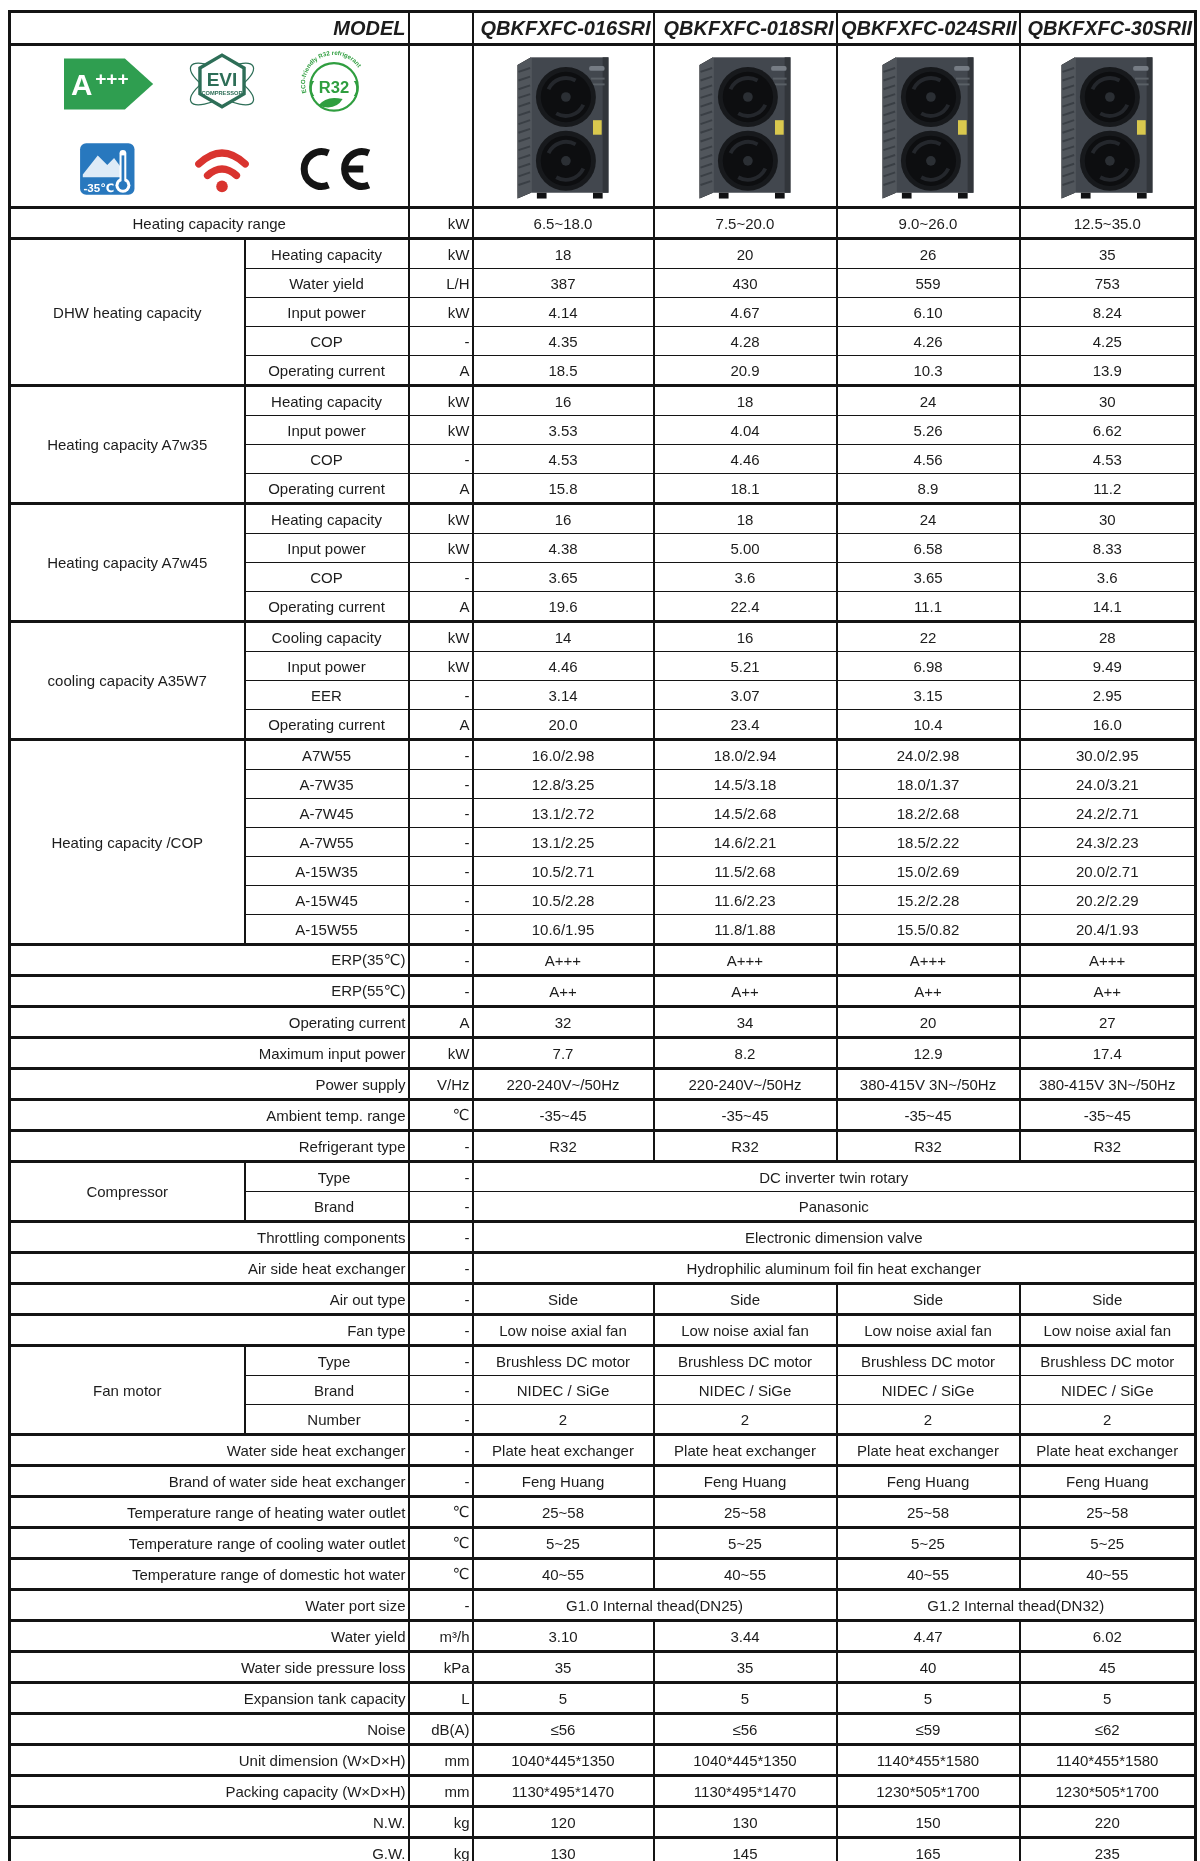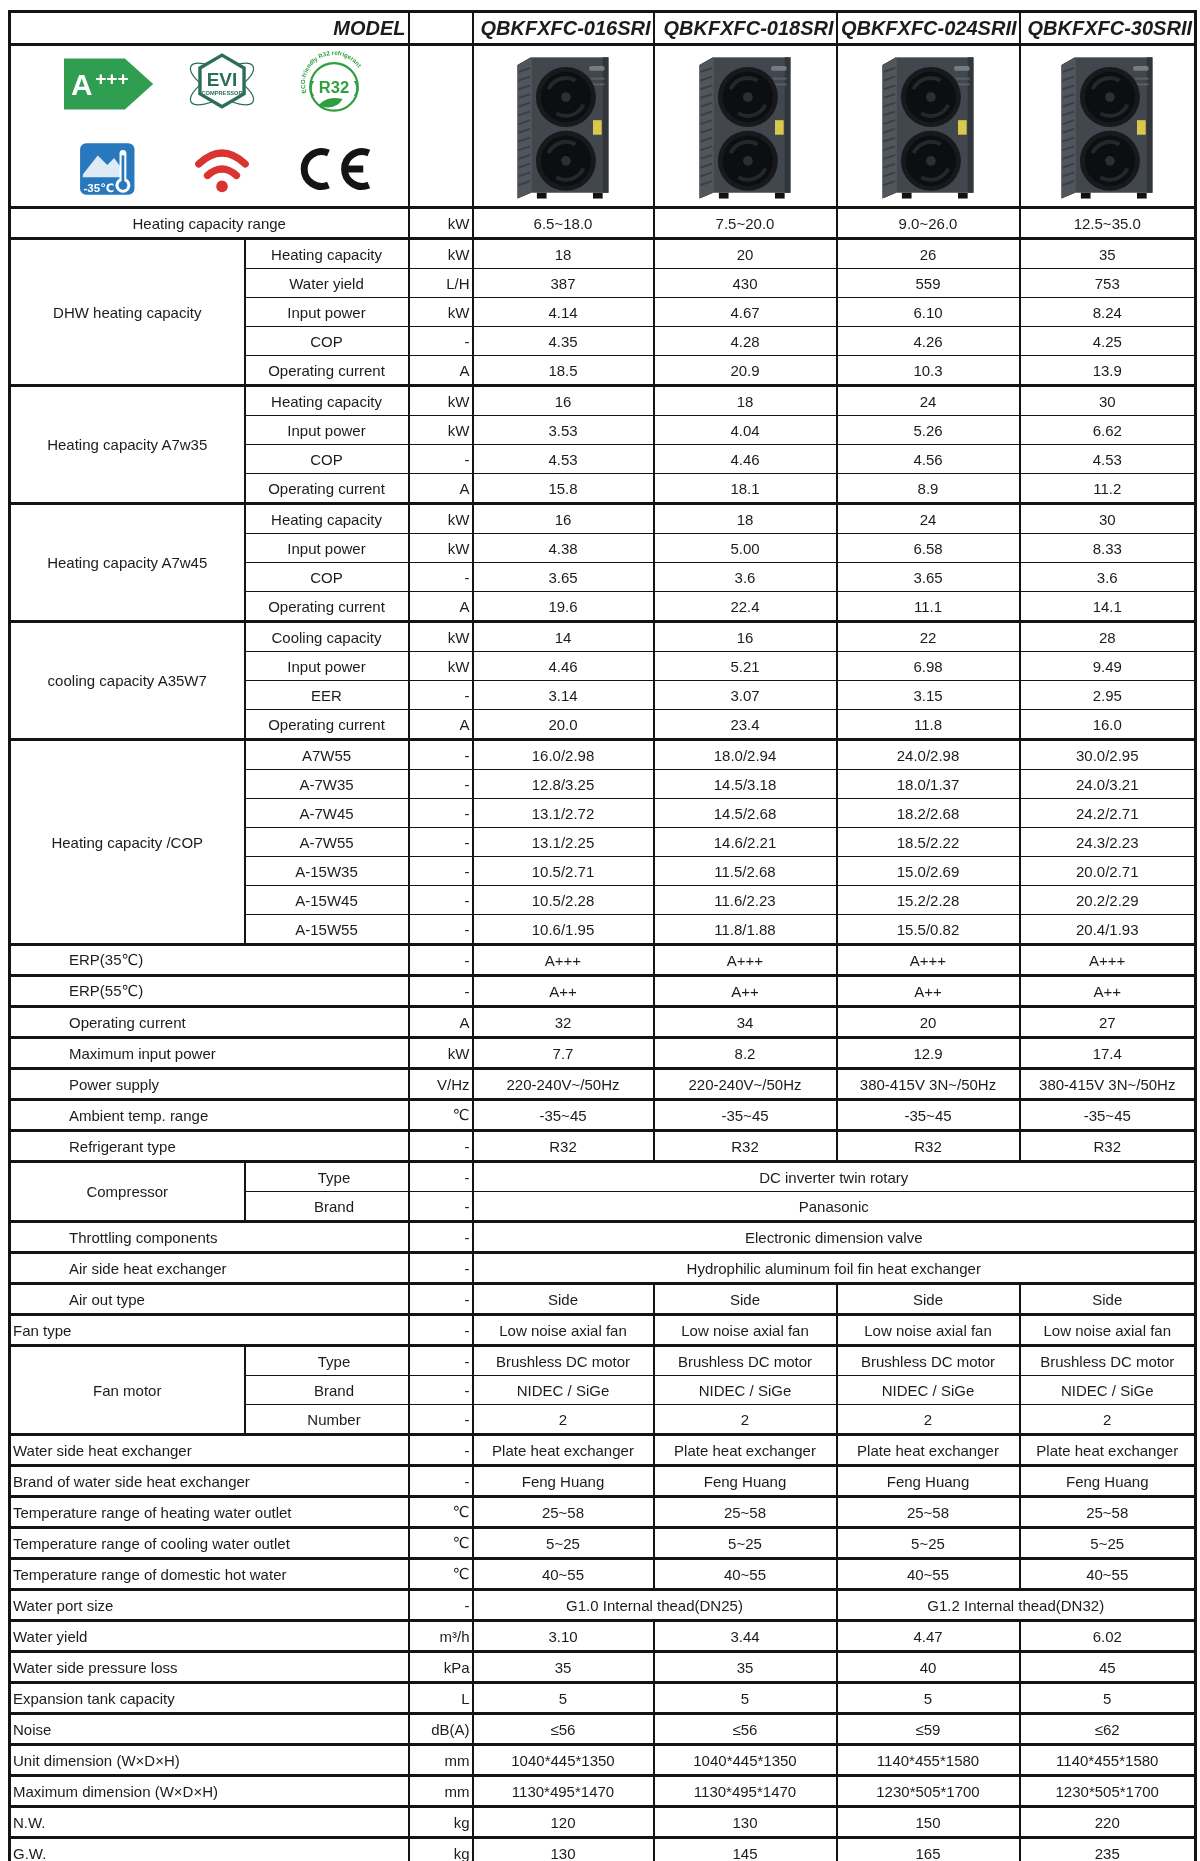--- a/index.html
+++ b/index.html
@@ -8,21 +8,21 @@
   table.spec{border-collapse:collapse;table-layout:fixed;width:1186px;margin:10px 0 0 8px;
     border:3px solid #141414;}
   table.spec td, table.spec th{border:2px solid #141414;border-top-width:1px;border-bottom-width:1px;
     font-size:15px;padding:0 2px;overflow:hidden;white-space:nowrap;}
   tr.sect > td, tr.sect > th{border-top-width:3px;}
   tr.hdr > th{height:30px;font-weight:bold;font-size:20px;text-align:right;border-bottom-width:3px;font-style:italic;}
   tr.logorow > td{height:160px;border-bottom-width:3px;}
   td.h{height:28px;}
   td.val{text-align:center;}
   td.unit{text-align:right;}
-  td.label{text-align:left;padding-left:20px;}
+  td.label{text-align:right;padding-left:20px;}
   td.label.indent{padding-left:58px;}
   td.label.center{text-align:center;padding-left:2px;}
   td.grouplab{text-align:center;padding-left:10px;}
   td.grouplab.center{text-align:center;padding-left:2px;}
   td.sublab{text-align:center;padding-left:10px;}
   td.sublab.c{text-align:center;padding-left:17px;}
   .logos-grid{display:grid;grid-template-columns:112px 112px 112px;justify-content:center;
     align-items:center;justify-items:center;row-gap:10px;padding-left:26px;}
   .prodwrap{display:flex;justify-content:center;align-items:center;height:100%;}
 </style>
@@ -408,21 +408,21 @@
           <td class="h val">3.14</td>
           <td class="h val">3.07</td>
           <td class="h val">3.15</td>
           <td class="h val">2.95</td>
         </tr>
         <tr>
           <td class="h sublab">Operating current</td>
           <td class="h unit">A</td>
           <td class="h val">20.0</td>
           <td class="h val">23.4</td>
-          <td class="h val">11.8</td>
+          <td class="h val">10.4</td>
           <td class="h val">16.0</td>
         </tr>
         <tr class="sect">
           <td class="h grouplab" rowspan="7">Heating capacity /COP</td>
           <td class="h sublab">A7W55</td>
           <td class="h unit">-</td>
           <td class="h val">16.0/2.98</td>
           <td class="h val">18.0/2.94</td>
           <td class="h val">24.0/2.98</td>
           <td class="h val">30.0/2.95</td>
@@ -673,21 +673,21 @@
         </tr>
         <tr class="sect">
           <td class="h label" colspan="2">Unit dimension (W×D×H)</td>
           <td class="h unit">mm</td>
           <td class="h val">1040*445*1350</td>
           <td class="h val">1040*445*1350</td>
           <td class="h val">1140*455*1580</td>
           <td class="h val">1140*455*1580</td>
         </tr>
         <tr class="sect">
-          <td class="h label" colspan="2">Maximum dimension (W×D×H)</td>
+          <td class="h label" colspan="2">Packing capacity (W×D×H)</td>
           <td class="h unit">mm</td>
           <td class="h val">1130*495*1470</td>
           <td class="h val">1130*495*1470</td>
           <td class="h val">1230*505*1700</td>
           <td class="h val">1230*505*1700</td>
         </tr>
         <tr class="sect">
           <td class="h label" colspan="2">N.W.</td>
           <td class="h unit">kg</td>
           <td class="h val">120</td>

